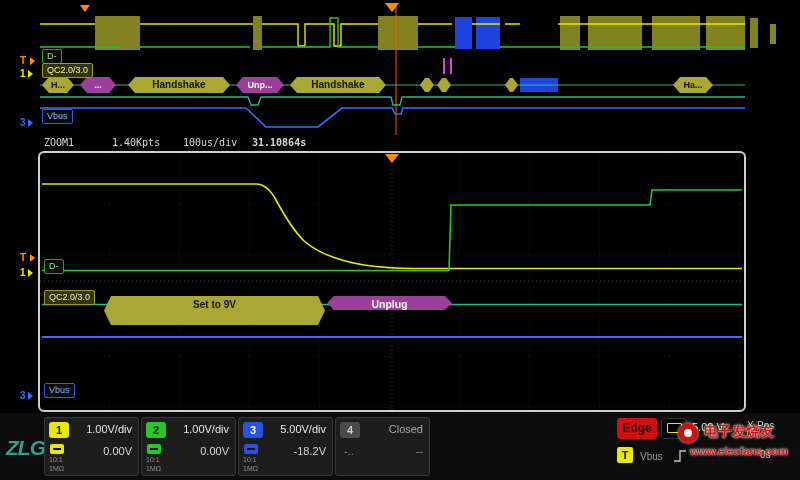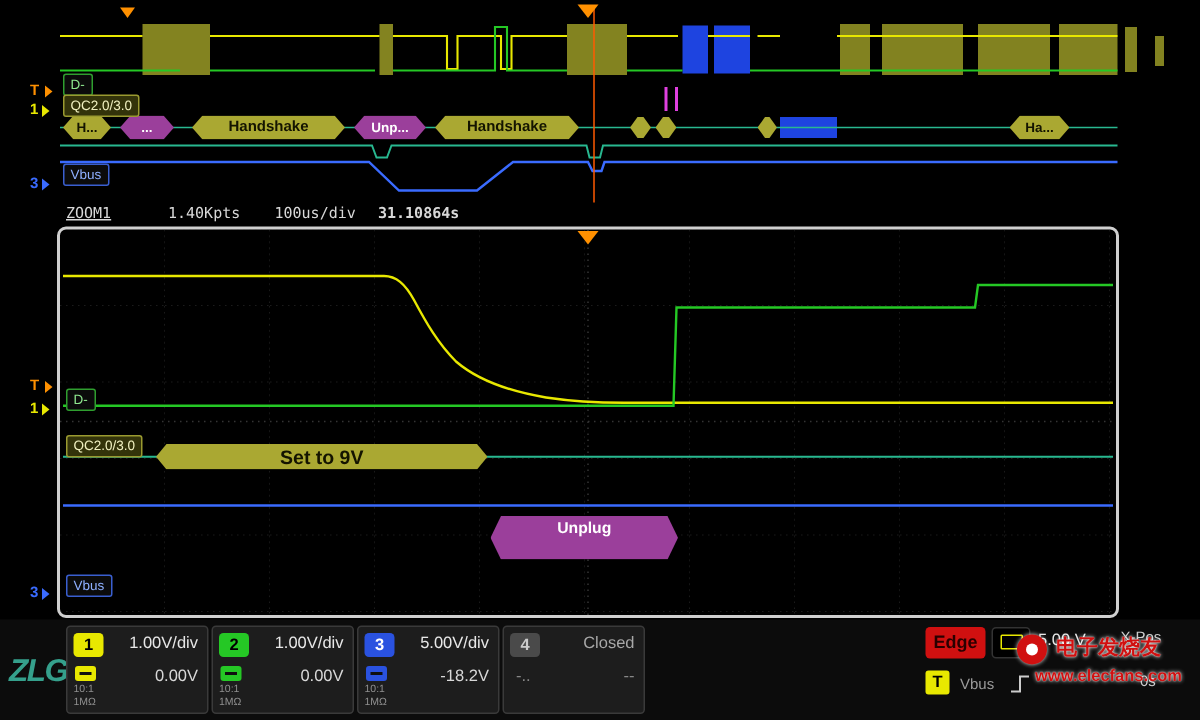--- a/index.html
+++ b/index.html
@@ -99,21 +99,21 @@
   <div class="token tok-y" style="left:42px;top:77px;width:32px;height:16px;line-height:16px;font-size:9px;">H...</div>
   <div class="token tok-p" style="left:80px;top:77px;width:36px;height:16px;line-height:16px;font-size:9px;">...</div>
   <div class="token tok-y" style="left:128px;top:77px;width:102px;height:16px;line-height:16px;font-size:10px;">Handshake</div>
   <div class="token tok-p" style="left:236px;top:77px;width:48px;height:16px;line-height:16px;font-size:9px;">Unp...</div>
   <div class="token tok-y" style="left:290px;top:77px;width:96px;height:16px;line-height:16px;font-size:10px;">Handshake</div>
   <div class="token tok-y tok-sm" style="left:420px;top:78px;width:14px;height:14px;"></div>
   <div class="token tok-y tok-sm" style="left:437px;top:78px;width:14px;height:14px;"></div>
   <div class="token tok-y tok-sm" style="left:505px;top:78px;width:13px;height:14px;"></div>
   <div class="token tok-y" style="left:673px;top:77px;width:40px;height:16px;line-height:16px;font-size:9px;">Ha...</div>
 
-  <span class="zb" style="left:44px;text-decoration:underline;">ZOOM1</span>
+  <span class="zb" style="left:44px;">ZOOM1</span>
   <span class="zb" style="left:112px;">1.40Kpts</span>
   <span class="zb" style="left:183px;">100us/div</span>
   <span class="zb" style="left:252px;font-weight:bold;">31.10864s</span>
 
   <div id="zoomwin">
     <svg width="704" height="257" viewBox="0 0 704 257" style="display:block;">
       <defs>
         <pattern id="grid" width="70" height="51" patternUnits="userSpaceOnUse">
           <path d="M70 0 V51 M0 51 H70" fill="none" stroke="#242424" stroke-dasharray="1 3"></path>
         </pattern>
@@ -127,22 +127,22 @@
       <path d="M2,117.5 H409 L411,52 H610 L612,37 H702" stroke="#25c825" stroke-width="1.6" fill="none"></path>
 
       <path d="M2,151.5 H702" stroke="#28b890" stroke-width="1.4" fill="none"></path>
 
       <path d="M2,184 H702" stroke="#3a6bff" stroke-width="1.8" fill="none"></path>
     </svg>
   </div>
 
   <div class="tri-d" style="left:385px;top:154px;"></div>
 
-  <div class="token tok-y" style="left:104px;top:296px;width:221px;height:17px;line-height:17px;font-size:13px;">Set to 9V</div>
-  <div class="token tok-p" style="left:327px;top:296px;width:125px;height:29px;line-height:17px;font-size:10.5px;margin-top:48px;">Unplug</div>
+  <div class="token tok-y" style="left:104px;top:296px;width:221px;height:29px;line-height:17px;font-size:10px;">Set to 9V</div>
+  <div class="token tok-p" style="left:327px;top:296px;width:125px;height:14px;line-height:17px;font-size:10.5px;">Unplug</div>
 
   <div class="siglabel lab-green" style="left:44px;top:259px;">D-</div>
   <div class="siglabel lab-bus" style="left:44px;top:290px;">QC2.0/3.0</div>
   <div class="siglabel lab-blue" style="left:44px;top:383px;">Vbus</div>
 
   <span class="mk" style="left:20px;top:253px;color:#ff9000;">T</span>
   <span class="tri-r" style="left:30px;top:254px;border-left:5px solid #ff9000;"></span>
   <span class="mk" style="left:20px;top:268px;color:#e8e800;">1</span>
   <span class="tri-r" style="left:28px;top:269px;border-left:5px solid #e8e800;"></span>
   <span class="mk" style="left:20px;top:391px;color:#3a6bff;">3</span>

